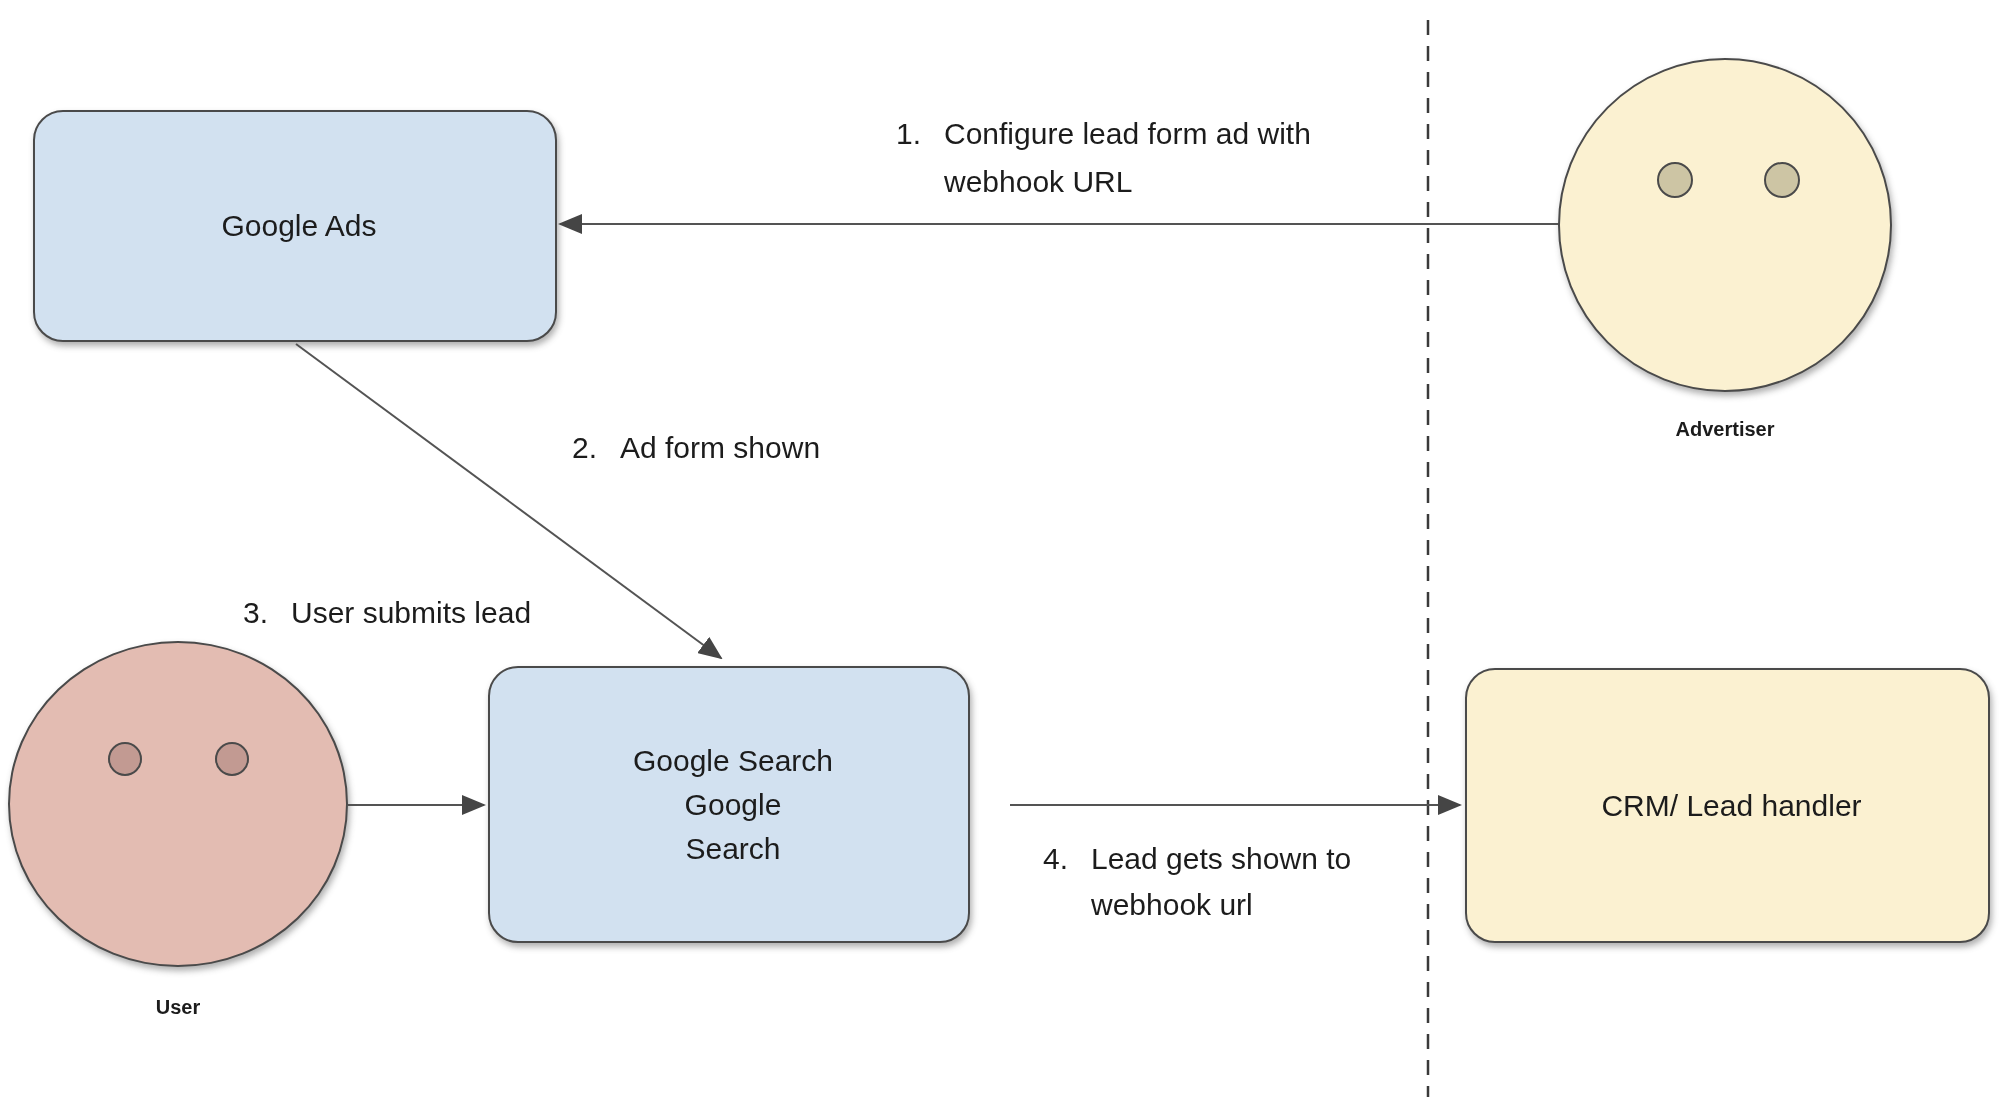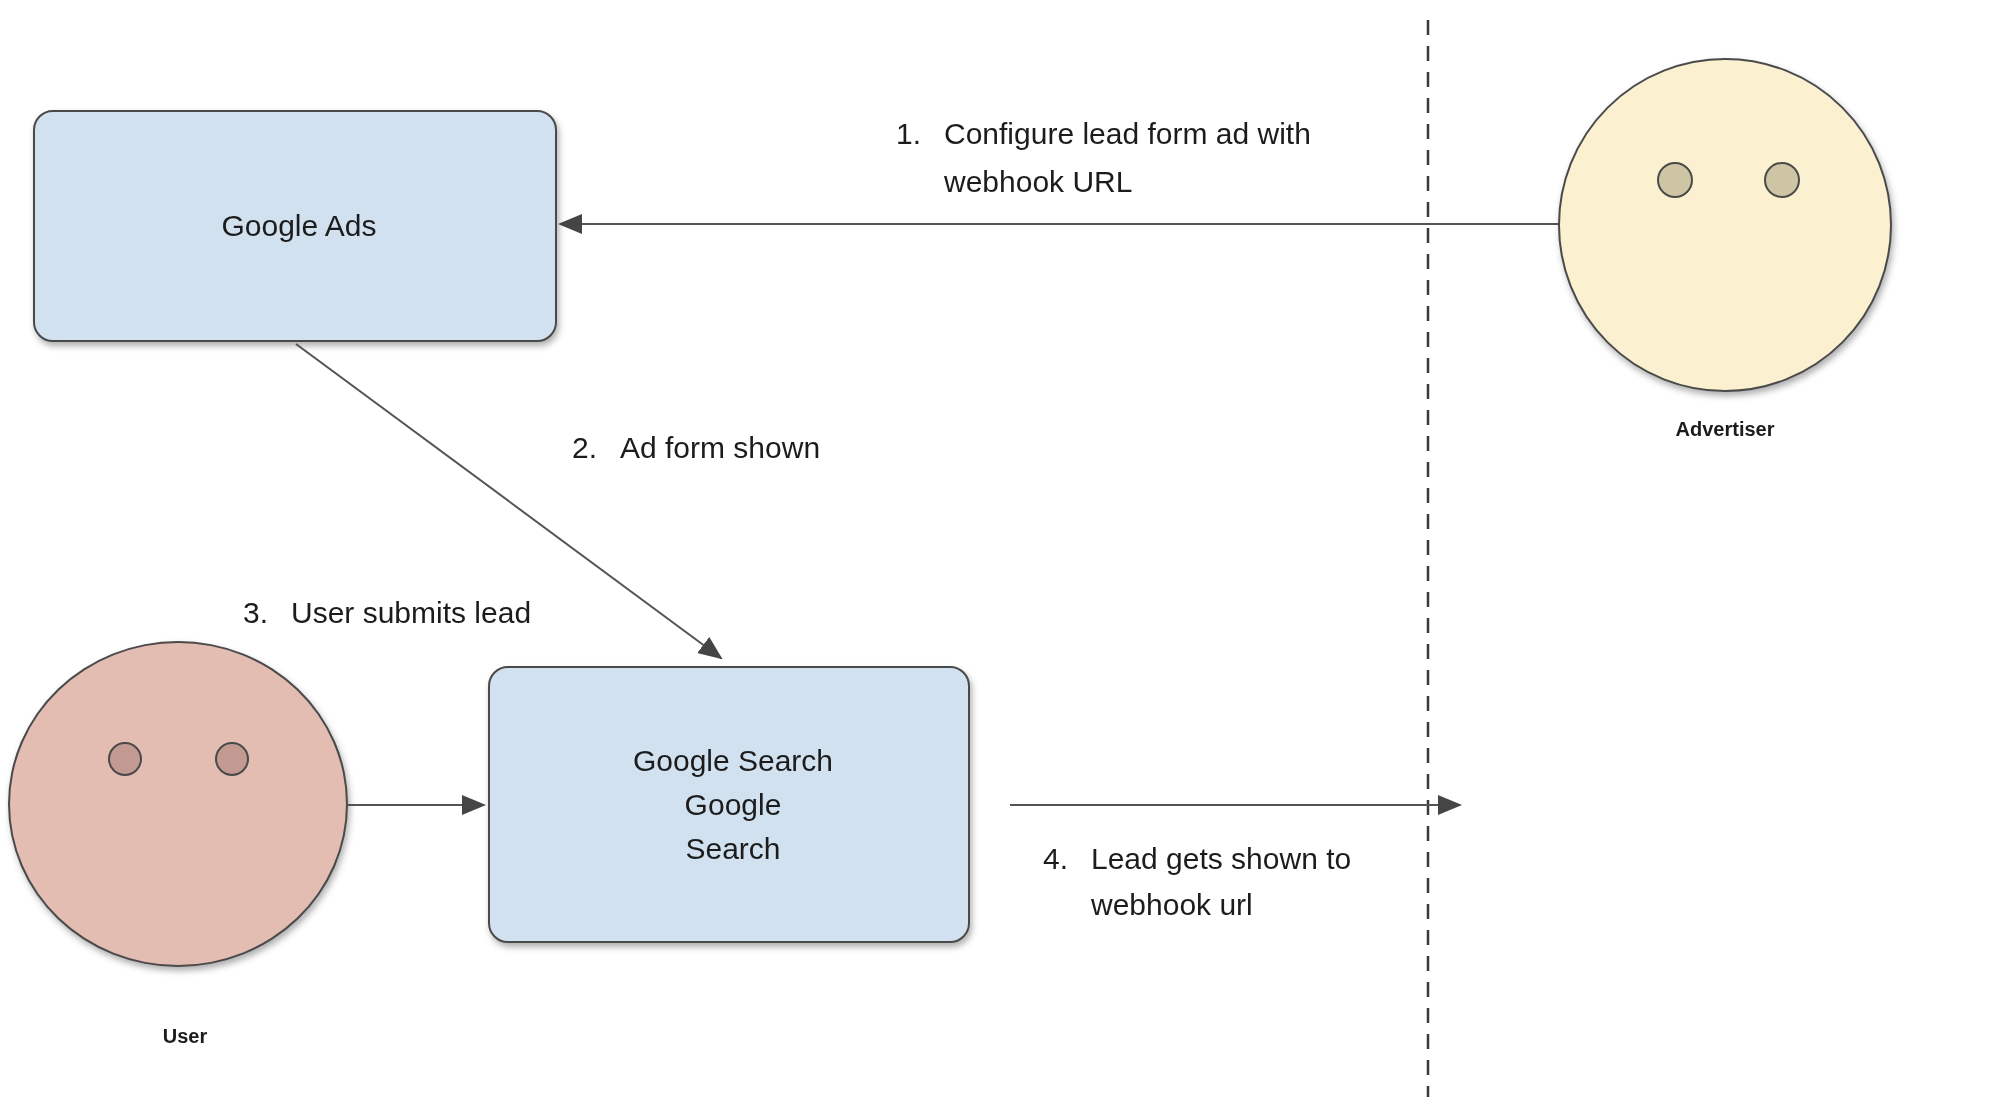--- a/index.html
+++ b/index.html
@@ -11,21 +11,21 @@
     --eye-tan:#cdc5a4;
     --eye-pink:#c29a92;
   }
   *{box-sizing:border-box;}
   body{margin:0;background:#ffffff;font-family:"Liberation Sans",sans-serif;color:var(--ink);}
   .canvas{position:relative;width:2004px;height:1116px;background:#ffffff;overflow:hidden;}
   .svg-layer{position:absolute;left:0;top:0;width:2004px;height:1116px;pointer-events:none;}
 
   .node{
     position:absolute;display:flex;align-items:center;justify-content:center;
-    border:2.5px solid var(--stroke);border-radius:20px;
+    border:2.5px solid var(--stroke);border-radius:30px;
     font-size:30px;line-height:44px;text-align:center;
     box-shadow:2px 4px 6px rgba(80,80,80,0.45);
     padding-left:8px;
   }
   .node.blue{background:var(--blue);}
   .node.cream{background:var(--cream);}
   #google-ads-box{left:33px;top:110px;width:524px;height:232px;}
   #platforms-box{left:488px;top:666px;width:482px;height:277px;}
   #crm-box{left:1465px;top:668px;width:525px;height:275px;}
 
@@ -40,21 +40,21 @@
   #user-face .eye{width:34px;height:34px;background:var(--eye-pink);}
   #advertiser-eye-left{left:97px;top:102px;}
   #advertiser-eye-right{left:204px;top:102px;}
   #user-eye-left{left:98px;top:99px;}
   #user-eye-right{left:205px;top:99px;}
 
   .actor-label{
     position:absolute;text-align:center;font-weight:bold;font-size:20px;
   }
   #advertiser-label{left:1558px;top:418px;width:334px;}
-  #user-label{left:15px;top:996px;width:340px;margin-top:29px;}
+  #user-label{left:8px;top:996px;width:340px;}
 
   .step{
     position:absolute;display:flex;align-items:flex-start;
     font-size:30px;line-height:48px;white-space:nowrap;
   }
   .step .num{width:48px;flex:0 0 48px;}
   #step-1{left:896px;top:110px;}
   #step-2{left:572px;top:424px;}
   #step-3{left:243px;top:589px;}
   #step-4{left:1043px;top:836px;line-height:46px;}
@@ -91,20 +91,23 @@
   </div>
 
   <div class="node blue" id="platforms-box">
     <div>
       <div>Google Search</div>
       <div>Google</div>
       <div>Search</div>
     </div>
   </div>
 
+  <div class="node cream" id="crm-box">
+    <span>CRM/ Lead handler</span>
+  </div>
 
   <div class="face" id="advertiser-face">
     <div class="eye" id="advertiser-eye-left"></div>
     <div class="eye" id="advertiser-eye-right"></div>
   </div>
   <div class="actor-label" id="advertiser-label">Advertiser</div>
 
   <div class="face" id="user-face">
     <div class="eye" id="user-eye-left"></div>
     <div class="eye" id="user-eye-right"></div>

